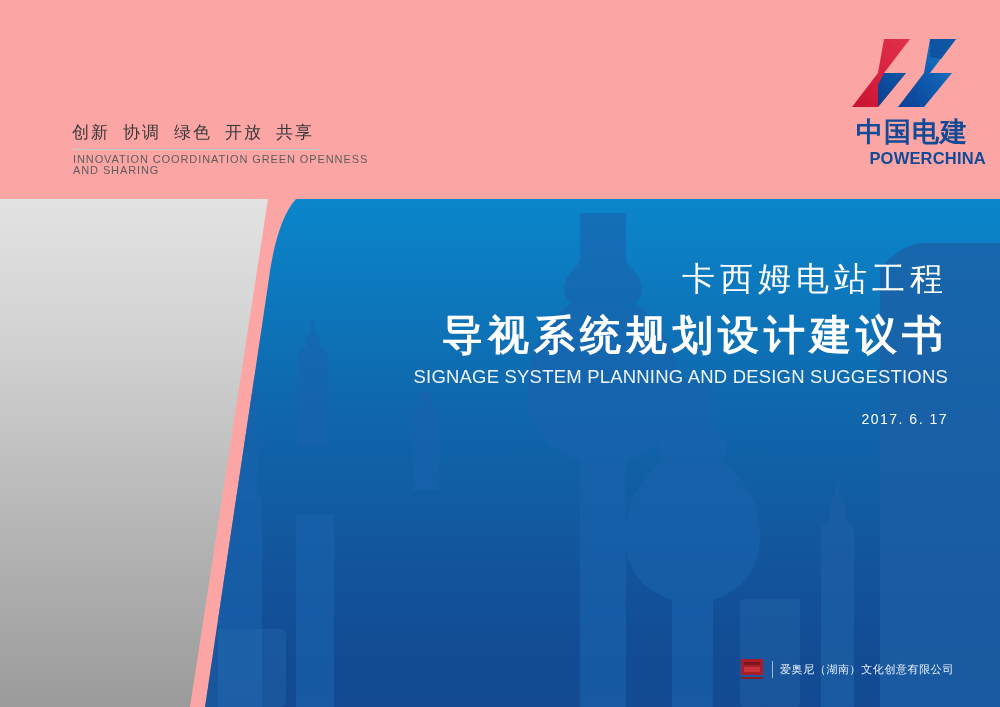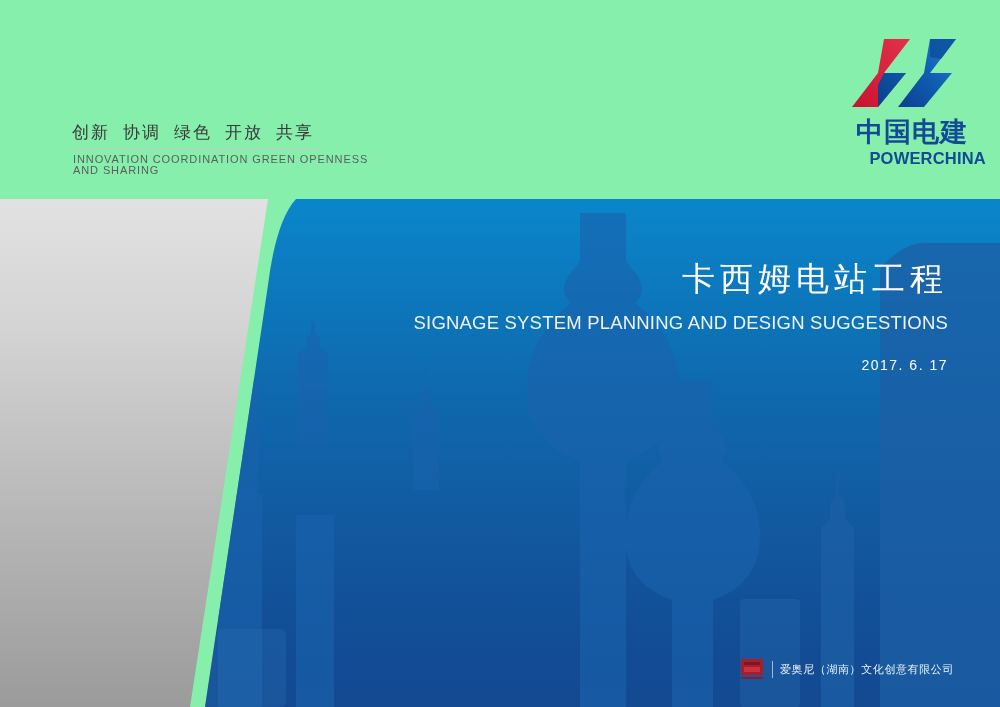--- a/index.html
+++ b/index.html
@@ -3,21 +3,21 @@
 <meta charset="utf-8">
 <style>
   * { margin:0; padding:0; box-sizing:border-box; }
   html,body { width:1000px; height:707px; }
   body {
     font-family:"Liberation Sans","DejaVu Sans",sans-serif;
     background:#ffffff;
     position:relative;
     overflow:hidden;
   }
-  .slide { position:absolute; inset:0; width:1000px; height:707px; background:#86efac; }
+  .slide { position:absolute; inset:0; width:1000px; height:707px; background:#fca5a5; }
 
   
   .header { position:absolute; left:0; top:0; width:1000px; height:200px; }
 
   .slogan { position:absolute; left:72px; top:124px; }
   .slogan-cn {
     font-size:17px; color:#3a3a3a; letter-spacing:2px;
     white-space:nowrap; line-height:1;
     font-family:"DejaVu Sans","Liberation Sans",sans-serif;
   }
@@ -70,21 +70,21 @@
     font-weight:normal;
     font-family:"DejaVu Sans","Liberation Sans",sans-serif;
   }
   .title-cn2 {
     font-size:41px; color:#ffffff; letter-spacing:5px; line-height:56px;
     font-weight:bold; margin-top:6px;
     font-family:"DejaVu Sans","Liberation Sans",sans-serif;
   }
   .title-en {
     font-size:18.5px; color:#eef4fa; letter-spacing:0.2px; line-height:24px;
-    margin-top:10px; white-space:nowrap;
+    margin-top:2px; white-space:nowrap;
   }
   .title-date {
     font-size:14px; color:#ffffff; letter-spacing:1.5px; line-height:28px;
     margin-top:16px;
   }
 
   
   .credit {
     position:absolute; right:46px; bottom:26px;
     display:flex; align-items:center; gap:7px;
@@ -187,20 +187,21 @@
           </g>
           <g fill="#2a6fb4" opacity="0.30">
             <rect x="200" y="430" width="86" height="78" rx="6"></rect>
             <rect x="740" y="400" width="60" height="108" rx="4"></rect>
           </g>
         </svg>
       </div>
 
       <div class="titles">
         <div class="title-cn1">卡西姆电站工程</div>
+        <div class="title-cn2">导视系统规划设计建议书</div>
         <div class="title-en">SIGNAGE SYSTEM PLANNING AND DESIGN SUGGESTIONS</div>
         <div class="title-date">2017. 6. 17</div>
       </div>
 
       <div class="credit">
         <div class="credit-mark">
           <svg viewBox="0 0 26 24" width="26" height="24" aria-hidden="true">
             <rect x="2" y="2" width="22" height="16" fill="#a81d28"></rect>
             <rect x="5" y="5" width="16" height="3" fill="#7d1620"></rect>
             <rect x="5" y="10" width="16" height="5" fill="#c8323d"></rect>

